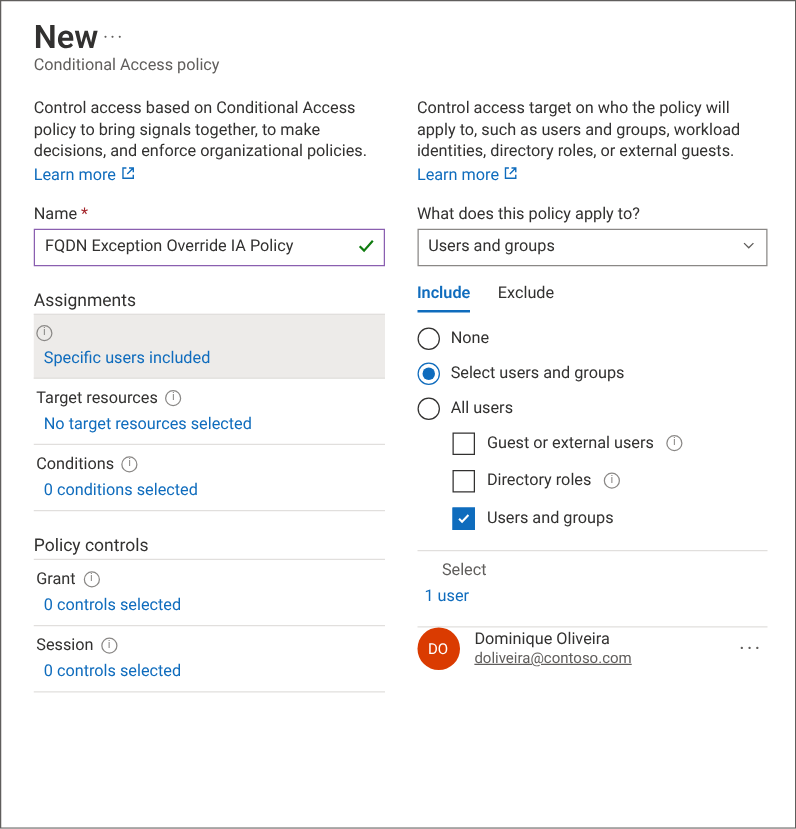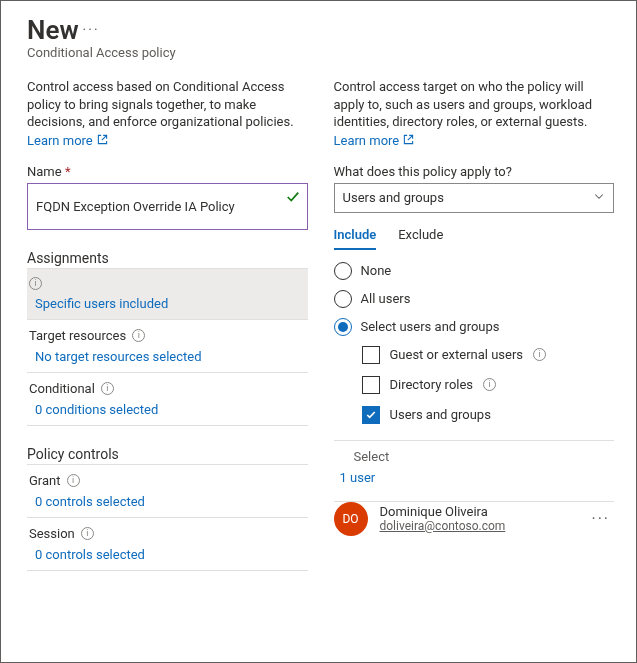--- a/index.html
+++ b/index.html
@@ -22,21 +22,21 @@
   .subtitle { font-size:13px; color:#605e5c; margin-top:0px; }
   .cols { display:flex; gap:26px; margin-top:18px; }
   .col { flex:1 1 0; min-width:0; }
   .desc { font-size:13px; line-height:1.35; color:#323130; }
   .learn { color:#0f6cbd; display:inline-flex; align-items:flex-start; gap:4px; text-decoration:none; margin-top:2px; cursor:pointer;}
   .learn svg { width:11px; height:11px; }
   .label { font-size:13px; color:#323130; margin-top:16px; }
   .req { color:#a4262c; }
   .field-wrap { position:relative; margin-top:4px; }
   .text-input {
-    width:100%; height:47px; padding:4px 30px 4px 8px;
+    width:100%; height:30px; padding:4px 30px 4px 8px;
     border:1px solid #8a5fb0; font-size:13px; color:#323130;
     outline:none; font-family:inherit;
   }
   .check-icon { position:absolute; right:8px; top:7px; color:#107c10; }
   .check-icon svg { width:14px; height:14px; }
   .section-h { font-size:14px; color:#323130; margin-top:20px; margin-bottom:2px; }
   .row { padding:8px 2px 8px 2px; border-bottom:1px solid #e1dfdd; }
   .row.first { border-top:1px solid #e1dfdd; }
   .row.sel { background:#edebe9; }
   .row-title { font-size:13px; color:#323130; display:flex; align-items:center; gap:6px;}
@@ -118,21 +118,21 @@
       <div class="row">
         <div class="row-title">
           <span>Target resources</span>
           <span class="info-icon">i</span>
         </div>
         <div class="row-sub">No target resources selected</div>
       </div>
 
       <div class="row">
         <div class="row-title">
-          <span>Conditional</span>
+          <span>Conditions</span>
           <span class="info-icon">i</span>
         </div>
         <div class="row-sub">0 conditions selected</div>
       </div>
 
       <div class="section-h">Policy controls</div>
 
       <div class="row first">
         <div class="row-title">
           <span>Grant</span>
@@ -174,29 +174,29 @@
       <div class="tabs">
         <div class="tab active">Include</div>
         <div class="tab">Exclude</div>
       </div>
 
       <div class="radio-group">
         <div class="radio">
           <span class="r-outer"></span>
           <span>None</span>
         </div>
-        <div class="radio">
-          <span class="r-outer"></span>
-          <span>All users</span>
-        </div>
         <div class="radio sel">
           <span class="r-outer">
               <span class="r-inner"></span>
             </span>
           <span>Select users and groups</span>
+        </div>
+        <div class="radio">
+          <span class="r-outer"></span>
+          <span>All users</span>
         </div>
       </div>
 
       <div class="cb-group">
         <div class="cb">
           <span class="cb-box"></span>
           <span>Guest or external users</span>
           <span class="info-icon">i</span>
         </div>
         <div class="cb">

